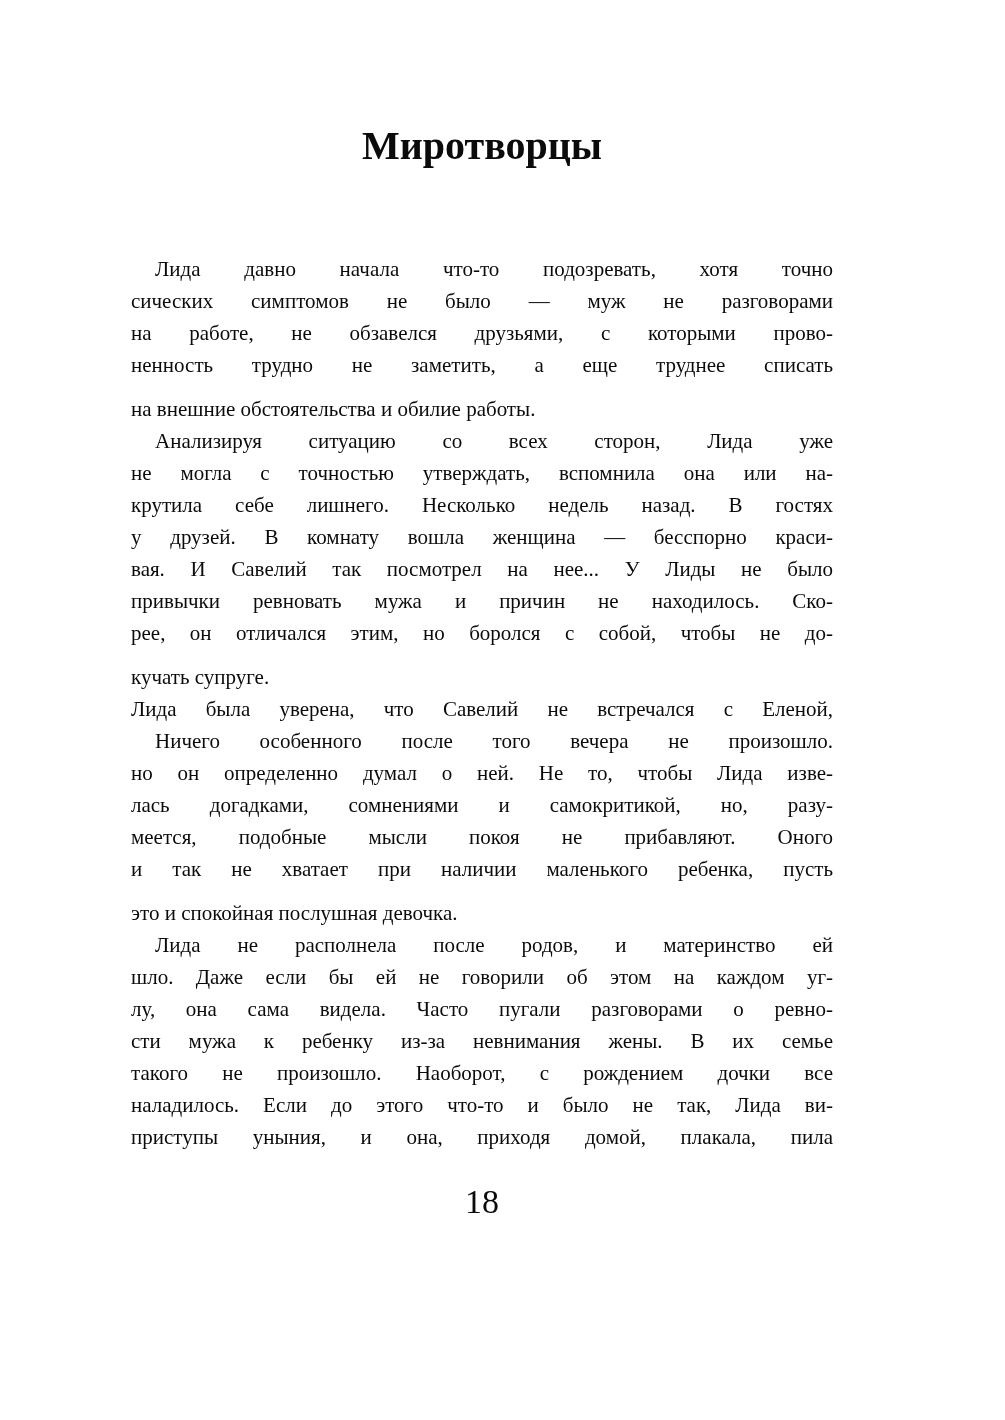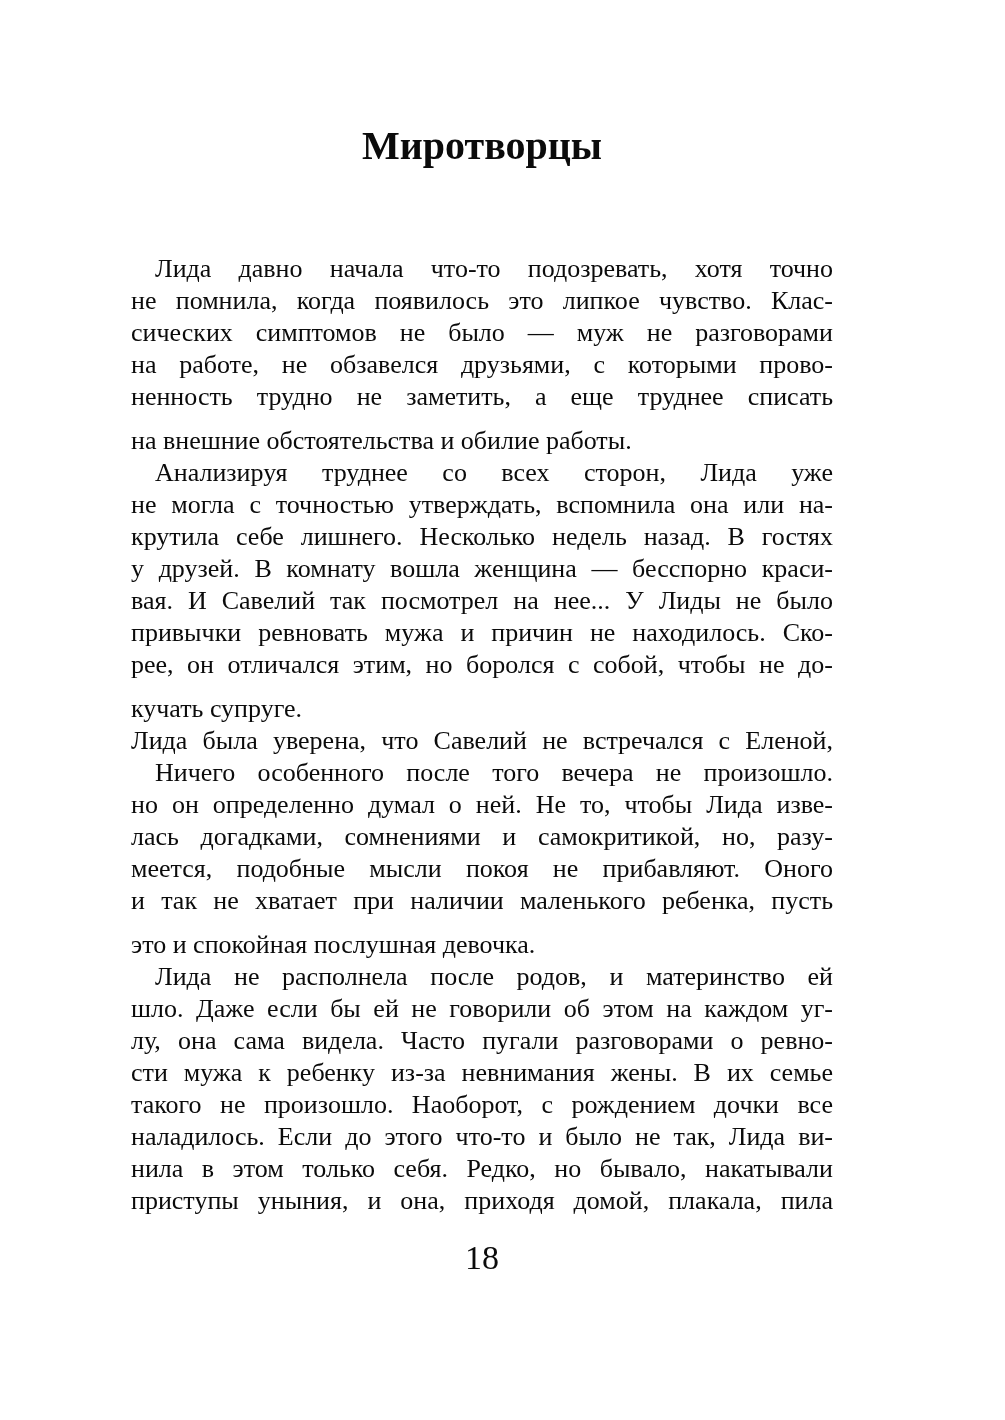--- a/index.html
+++ b/index.html
@@ -26,58 +26,57 @@
     margin: 126px 0 87px 0;
     font-size: 40px;
     line-height: 40px;
     font-weight: bold;
     text-align: center;
   }
   .para {
     margin: 0;
   }
   .line {
-    font-size: 26px;
+    font-size: 21px;
     line-height: 32px;
     text-align: justify;
     text-align-last: justify;
   }
   .line.indent {
     text-indent: 24px;
   }
   .line.last {
     text-align-last: left;
     margin-top: 12px;
   }
   .pagenum {
-    margin-top: 24px;
+    margin-top: 32px;
     font-size: 34px;
     line-height: 34px;
     text-align: center;
   }
 </style>
 </head>
 <body>
 
 <div class="page">
   <div class="column">
 
     <div class="title">Миротворцы</div>
 
     <div class="para">
       <div class="line indent">Лида давно начала что-то подозревать, хотя точно</div>
-      <div class="line">не помнила, когда появилось это липкое чувство. Клас-</div>
       <div class="line">сических симптомов не было — муж не разговорами</div>
       <div class="line">на работе, не обзавелся друзьями, с которыми прово-</div>
       <div class="line">ненность трудно не заметить, а еще труднее списать</div>
       <div class="line last">на внешние обстоятельства и обилие работы.</div>
     </div>
 
     <div class="para">
-      <div class="line indent">Анализируя труднее со всех сторон, Лида уже</div>
+      <div class="line indent">Анализируя ситуацию со всех сторон, Лида уже</div>
       <div class="line">не могла с точностью утверждать, вспомнила она или на-</div>
       <div class="line">крутила себе лишнего. Несколько недель назад. В гостях</div>
       <div class="line">у друзей. В комнату вошла женщина — бесспорно краси-</div>
       <div class="line">вая. И Савелий так посмотрел на нее... У Лиды не было</div>
       <div class="line">привычки ревновать мужа и причин не находилось. Ско-</div>
       <div class="line">рее, он отличался этим, но боролся с собой, чтобы не до-</div>
       <div class="line last">кучать супруге.</div>
     </div>
 
     <div class="para">
@@ -90,20 +89,19 @@
       <div class="line last">это и спокойная послушная девочка.</div>
     </div>
 
     <div class="para">
       <div class="line indent">Лида не располнела после родов, и материнство ей</div>
       <div class="line">шло. Даже если бы ей не говорили об этом на каждом уг-</div>
       <div class="line">лу, она сама видела. Часто пугали разговорами о ревно-</div>
       <div class="line">сти мужа к ребенку из-за невнимания жены. В их семье</div>
       <div class="line">такого не произошло. Наоборот, с рождением дочки все</div>
       <div class="line">наладилось. Если до этого что-то и было не так, Лида ви-</div>
-      <div class="line">нила в этом только себя. Редко, но бывало, накатывали</div>
       <div class="line">приступы уныния, и она, приходя домой, плакала, пила</div>
     </div>
 
     <div class="pagenum">18</div>
 
   </div>
 </div>
 
 </body></html>

